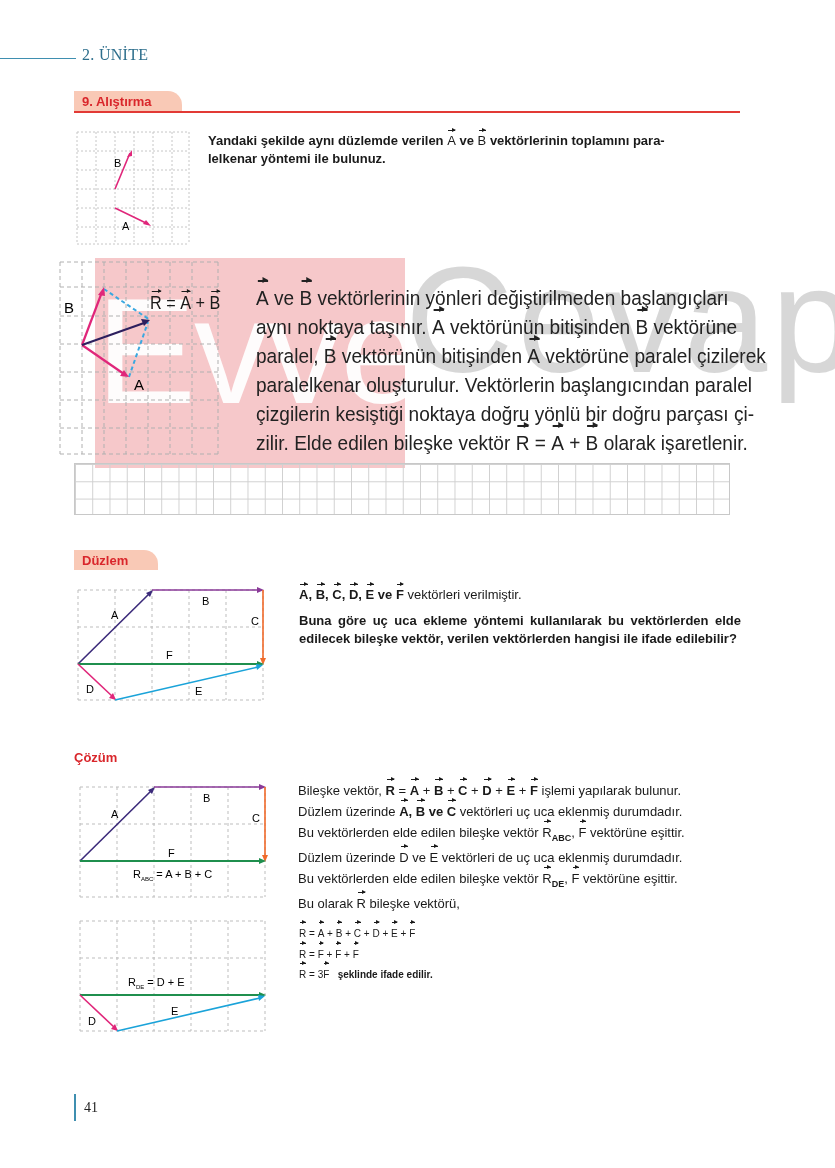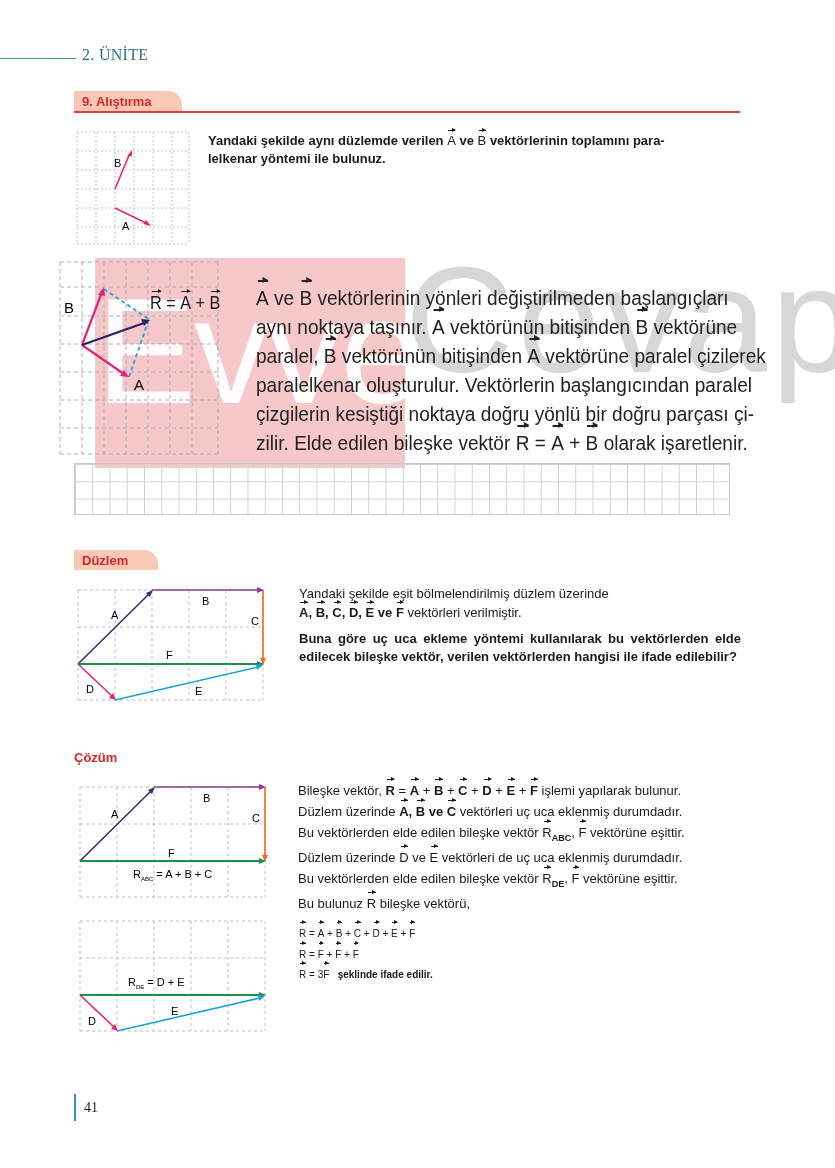--- a/index.html
+++ b/index.html
@@ -156,21 +156,20 @@
   <polygon points="187,78 180,77 181,83" fill="#1aa3d9"></polygon>
   <text x="35" y="32" font-size="11">A</text>
   <text x="126" y="18" font-size="11">B</text>
   <text x="175" y="38" font-size="11">C</text>
   <text x="90" y="72" font-size="11">F</text>
   <text x="10" y="106" font-size="11">D</text>
   <text x="119" y="108" font-size="11">E</text>
 </svg>
 
 <div class="abs para" style="left:299px;top:585px;width:442px;">
-  <div>Yandaki şekilde eşit bölmelendirilmiş düzlem üzerinde</div>
   <div style="margin-top:1px;">
     <span class="bold" id="vec-list"><span class="vec">A</span><span style="white-space: pre;">, </span><span class="vec">B</span><span style="white-space: pre;">, </span><span class="vec">C</span><span style="white-space: pre;">, </span><span class="vec">D</span><span style="white-space: pre;">, </span><span class="vec">E</span><span style="white-space: pre;"> </span><span style="white-space: pre;">ve </span><span class="vec">F</span></span>
     <span>vektörleri verilmiştir.</span>
   </div>
   <div class="bold" style="margin-top:8px;text-align:justify;">Buna göre uç uca ekleme yöntemi kullanılarak bu vektörlerden elde edilecek bileşke vektör, verilen vektörlerden hangisi ile ifade edilebilir?</div>
 </div>
 
 <div class="abs bold" style="left:74px;top:750px;font-size:13px;color:#d9262b;">Çözüm</div>
 
 <svg class="abs" style="left:78px;top:784px;" width="190" height="116">
@@ -224,21 +223,21 @@
   <text x="10" y="107" font-size="11">D</text>
   <text x="93" y="97" font-size="11">E</text>
 </svg>
 
 <div class="abs para" style="left:298px;top:781px;width:445px;line-height:20.8px;">
   <div class="seg-line" style="white-space: nowrap;"><span style="white-space: pre;">Bileşke vektör, </span><span class="vec" style="font-weight: bold; white-space: pre;">R</span><span style="white-space: pre;"> = </span><span class="vec" style="font-weight: bold; white-space: pre;">A</span><span style="white-space: pre;"> + </span><span class="vec" style="font-weight: bold; white-space: pre;">B</span><span style="white-space: pre;"> + </span><span class="vec" style="font-weight: bold; white-space: pre;">C</span><span style="white-space: pre;"> + </span><span class="vec" style="font-weight: bold; white-space: pre;">D</span><span style="white-space: pre;"> + </span><span class="vec" style="font-weight: bold; white-space: pre;">E</span><span style="white-space: pre;"> + </span><span class="vec" style="font-weight: bold; white-space: pre;">F</span><span style="white-space: pre;"> işlemi yapılarak bulunur.</span></div>
   <div class="seg-line" style="white-space: nowrap;"><span style="white-space: pre;">Düzlem üzerinde </span><span class="vec" style="font-weight: bold; white-space: pre;">A</span><span style="font-weight: bold; white-space: pre;">, </span><span class="vec" style="font-weight: bold; white-space: pre;">B</span><span style="font-weight: bold; white-space: pre;"> ve </span><span class="vec" style="font-weight: bold; white-space: pre;">C</span><span style="white-space: pre;"> vektörleri uç uca eklenmiş durumdadır.</span></div>
   <div class="seg-line" style="white-space: nowrap;"><span style="white-space: pre;">Bu vektörlerden elde edilen bileşke vektör </span><span class="vec" style="white-space: pre;">R</span><sub style="font-weight: bold; white-space: pre;">ABC</sub><span style="white-space: pre;">, </span><span class="vec" style="white-space: pre;">F</span><span style="white-space: pre;"> vektörüne eşittir.</span></div>
   <div class="seg-line" style="white-space: nowrap;"><span style="white-space: pre;">Düzlem üzerinde </span><span class="vec" style="white-space: pre;">D</span><span style="white-space: pre;"> ve </span><span class="vec" style="white-space: pre;">E</span><span style="white-space: pre;"> vektörleri de uç uca eklenmiş durumdadır.</span></div>
   <div class="seg-line" style="white-space: nowrap;"><span style="white-space: pre;">Bu vektörlerden elde edilen bileşke vektör </span><span class="vec" style="white-space: pre;">R</span><sub style="font-weight: bold; white-space: pre;">DE</sub><span style="white-space: pre;">, </span><span class="vec" style="white-space: pre;">F</span><span style="white-space: pre;"> vektörüne eşittir.</span></div>
-  <div class="seg-line" style="white-space: nowrap;"><span style="white-space: pre;">Bu bulunuz </span><span class="vec" style="white-space: pre;">R</span><span style="white-space: pre;"> bileşke vektörü,</span></div>
+  <div class="seg-line" style="white-space: nowrap;"><span style="white-space: pre;">Bu olarak </span><span class="vec" style="white-space: pre;">R</span><span style="white-space: pre;"> bileşke vektörü,</span></div>
 </div>
 
 <div class="abs para" style="left:299px;top:924px;width:260px;font-size:10px;line-height:20.5px;">
   <div class="seg-line" style="white-space: nowrap;"><span class="vec" style="white-space: pre;">R</span><span style="white-space: pre;"> = </span><span class="vec" style="white-space: pre;">A</span><span style="white-space: pre;"> + </span><span class="vec" style="white-space: pre;">B</span><span style="white-space: pre;"> + </span><span class="vec" style="white-space: pre;">C</span><span style="white-space: pre;"> + </span><span class="vec" style="white-space: pre;">D</span><span style="white-space: pre;"> + </span><span class="vec" style="white-space: pre;">E</span><span style="white-space: pre;"> + </span><span class="vec" style="white-space: pre;">F</span></div>
   <div class="seg-line" style="white-space: nowrap;"><span class="vec" style="white-space: pre;">R</span><span style="white-space: pre;"> = </span><span class="vec" style="white-space: pre;">F</span><span style="white-space: pre;"> + </span><span class="vec" style="white-space: pre;">F</span><span style="white-space: pre;"> + </span><span class="vec" style="white-space: pre;">F</span></div>
   <div class="seg-line" style="white-space: nowrap;"><span class="vec" style="white-space: pre;">R</span><span style="white-space: pre;"> = 3</span><span class="vec" style="white-space: pre;">F</span><span style="font-weight: bold; white-space: pre;">   şeklinde ifade edilir.</span></div>
 </div>
 
 <div class="abs page-bar"></div>
 <div class="abs page-num">41</div>

